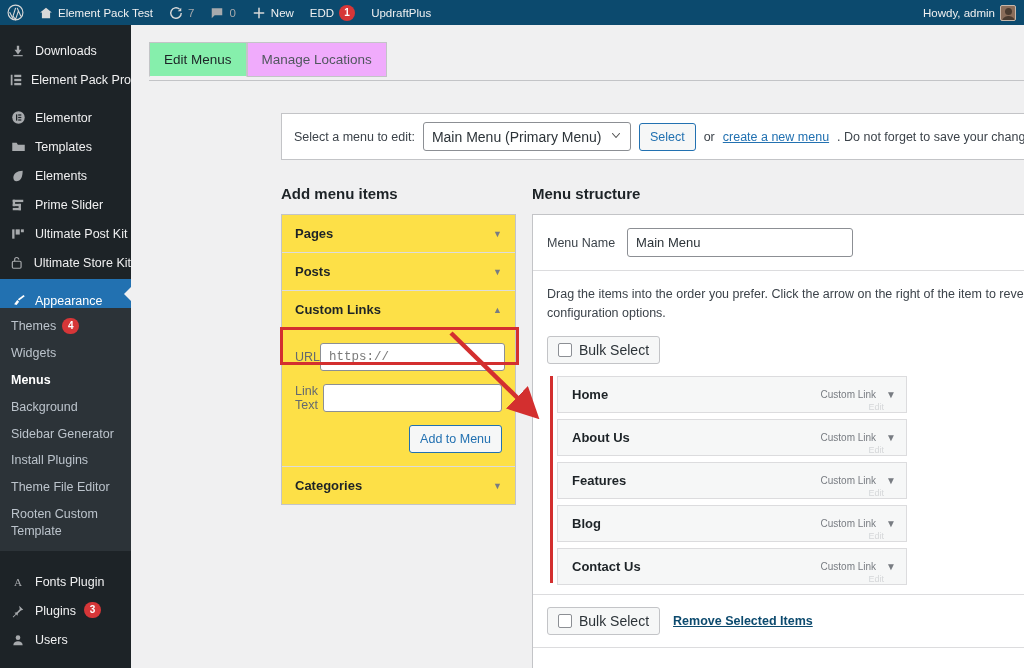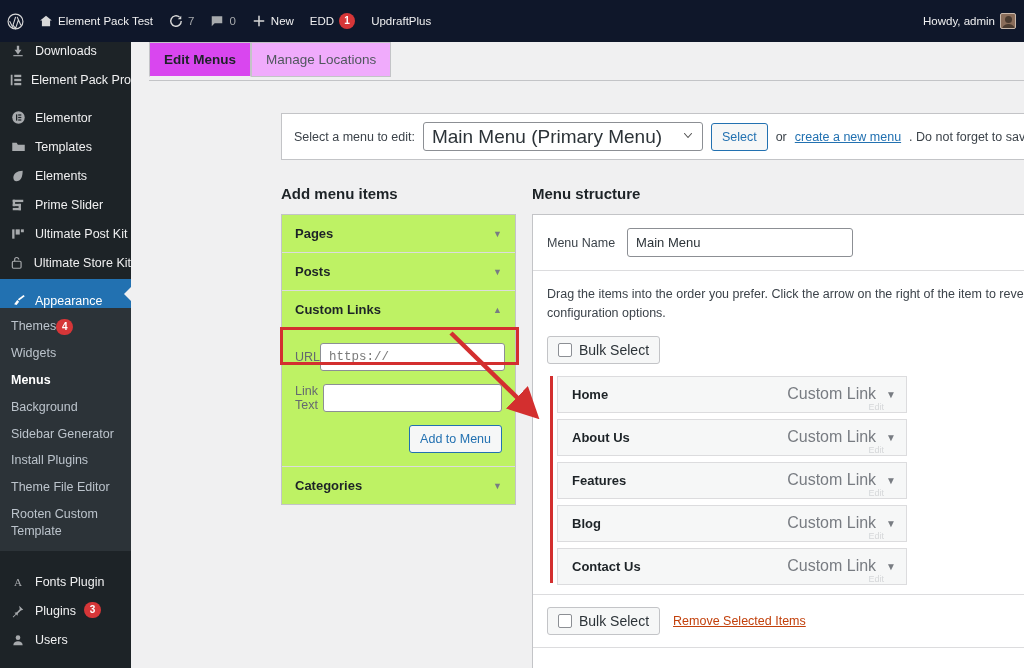--- a/index.html
+++ b/index.html
@@ -6,22 +6,22 @@
   html, body {
     width: 1024px; height: 668px;
     font-family: "Liberation Sans", sans-serif;
     background: #f0f0f1;
     overflow: hidden;
   }
   .screen { position: relative; width: 1024px; height: 668px; }
 
   
   .adminbar {
-    position: absolute; top: 0; left: 0; width: 1024px; height: 42px;
-    background: #0f172a; color: #f0f0f1;
+    position: absolute; top: 0; left: 0; width: 1024px; height: 25px;
+    background: #0c4a6e; color: #f0f0f1;
     display: flex; align-items: center; font-size: 11.5px; z-index: 40;
   }
   .ab-item {
     display: flex; align-items: center; gap: 5px;
     height: 25px; padding: 0 8px; color: #f0f0f1; white-space: nowrap;
   }
   .ab-item:first-child { padding-left: 7px; padding-right: 7px; }
   .ab-spacer { flex: 1; }
   .ab-icon { display: inline-flex; align-items: center; justify-content: center; }
   .ab-count { color: #a7aaad; font-size: 11.5px; }
@@ -58,21 +58,21 @@
     background: #2271b1; color: #fff; font-weight: 400; position: relative;
   }
   .menu-item.current .mi-icon { color: #fff; }
   .menu-item.current::after {
     content: ""; position: absolute; right: -1px; top: 50%; transform: translateY(-50%);
     border-style: solid; border-width: 8px 8px 8px 0; border-color: transparent #f0f0f1 transparent transparent;
   }
   .menu-sep { height: 9px; }
   .submenu { background: #2c3338; padding: 5px 0 6px 0; }
   .sub-item {
-    display: flex; align-items: flex-end; 
+    display: flex; align-items: center; gap: 6px;
     padding: 5px 8px 5px 11px; color: #bcc4cc; font-size: 12.5px; line-height: 1.35;
   }
   .sub-item.current { color: #fff; font-weight: bold; }
   .sub-badge {
     background: #d63638; color: #fff; border-radius: 9px;
     min-width: 17px; height: 16px; line-height: 16px; text-align: center;
     font-size: 10px; padding: 0 4px; font-weight: 600;
   }
 
   
@@ -80,57 +80,57 @@
     position: absolute; top: 25px; left: 131px; width: 893px; height: 643px;
     background: #f0f0f1; overflow: hidden;
   }
   
   .tabs { position: absolute; top: 16px; left: 18px; display: flex; align-items: flex-end; }
   .tab {
     font-size: 13.5px; padding: 9px 14px; border: 1px solid #c3c4c7;
     background: #f0abfc; color: #50575e; margin-right: 0px; position: relative; top: 1px;
   }
   .tab.active {
-    background: #d946ef; border-bottom-color: #f0f0f1; color: #1d2327; font-weight: bold;
+    background: #86efac; border-bottom-color: #f0f0f1; color: #1d2327; font-weight: normal;
   }
   .tab-underline {
     position: absolute; top: 55px; left: 18px; width: 875px; height: 1px; background: #c3c4c7;
   }
 
   
   .menu-select-box {
     position: absolute; top: 88px; left: 150px; width: 861px; height: 47px;
     background: #fff; border: 1px solid #c3c4c7;
     display: flex; align-items: center; padding: 0 12px; gap: 8px; font-size: 12.5px; color: #3c434a;
   }
   .wp-select {
     appearance: none; -webkit-appearance: none;
     height: 29px; min-width: 190px; border: 1px solid #8c8f94; border-radius: 3px;
-    background: #fff; color: #2c3338; font-size: 19px; padding: 0 39px 0 8px;
+    background: #fff; color: #2c3338; font-size: 14px; padding: 0 28px 0 8px;
     font-family: "Liberation Sans", sans-serif;
   }
   .select-wrap { position: relative; display: inline-flex; }
   .select-wrap .caret {
     position: absolute; right: 9px; top: 50%; transform: translateY(-50%);
     pointer-events: none; color: #555;
   }
   .btn-secondary {
     height: 28px; border: 1px solid #2271b1; background: #f6f7f7; color: #2271b1;
     border-radius: 3px; padding: 0 10px; font-size: 12.5px; cursor: pointer;
     font-family: "Liberation Sans", sans-serif;
   }
   .note-text { color: #3c434a; }
   .link { color: #2271b1; text-decoration: underline; }
 
   
   .col-left { position: absolute; top: 160px; left: 150px; width: 235px; }
   .col-right { position: absolute; top: 160px; left: 401px; width: 610px; }
   .col-title { font-size: 15px; color: #1d2327; font-weight: bold; margin-bottom: 12px; }
 
-  .panel { background: #bef264; border: 1px solid #c3c4c7; }
+  .panel { background: #fde047; border: 1px solid #c3c4c7; }
   .accordion-row {
     display: flex; align-items: center; justify-content: space-between;
     padding: 11px 13px; font-size: 13px; color: #1d2327; font-weight: bold;
     border-bottom: 1px solid #dcdcde; cursor: pointer;
   }
   .accordion-row.last { border-bottom: none; }
   .accordion-row .arrow { color: #787c82; font-size: 9px; }
   .accordion-body { padding: 14px 13px 13px 13px; border-bottom: 1px solid #dcdcde; }
   .field-row { display: flex; align-items: center; margin-bottom: 13px; }
   .field-label { width: 72px; font-size: 12.5px; color: #646970; }
@@ -175,30 +175,30 @@
   .menu-items-wrap { position: relative; margin-top: 12px; padding-left: 10px; }
   .red-bar {
     position: absolute; left: 3px; top: 0px; bottom: 2px; width: 3px; background: #d32f2f;
   }
   .mi-row {
     position: relative; width: 350px; height: 37px; background: #f6f7f7;
     border: 1px solid #dcdcde; margin-bottom: 6px;
     display: flex; align-items: center; padding: 0 10px 0 14px; overflow: hidden;
   }
   .mi-title { font-size: 13px; color: #1d2327; font-weight: bold; flex: 1; }
-  .mi-type { font-size: 16px; color: #787c82; margin-right: 10px; }
+  .mi-type { font-size: 10px; color: #787c82; margin-right: 10px; }
   .mi-caret { color: #787c82; font-size: 10px; }
   .mi-edit {
     position: absolute; right: 22px; bottom: 0px; font-size: 9px; color: #d5d7d9;
   }
   .ms-footer {
     border-top: 1px solid #dcdcde; margin-top: 9px;
     padding: 12px 14px; display: flex; align-items: center; gap: 13px;
   }
-  .remove-link { font-size: 12.5px; color: #c2410c; text-decoration: underline; }
+  .remove-link { font-size: 12.5px; color: #0c4a6e; text-decoration: underline; font-weight: bold; }
   .ms-bottom-divider { border-top: 1px solid #dcdcde; height: 22px; }
   .ms-save-bar {
     background: #f6f7f7; border: 1px solid #c3c4c7; border-top: none;
     display: flex; align-items: center; justify-content: space-between;
     padding: 12px 14px; height: 52px;
   }
 
   
   .arrow-svg { position: absolute; top: 160px; left: 130px; width: 300px; height: 260px; pointer-events: none; z-index: 20; }
 </style>

